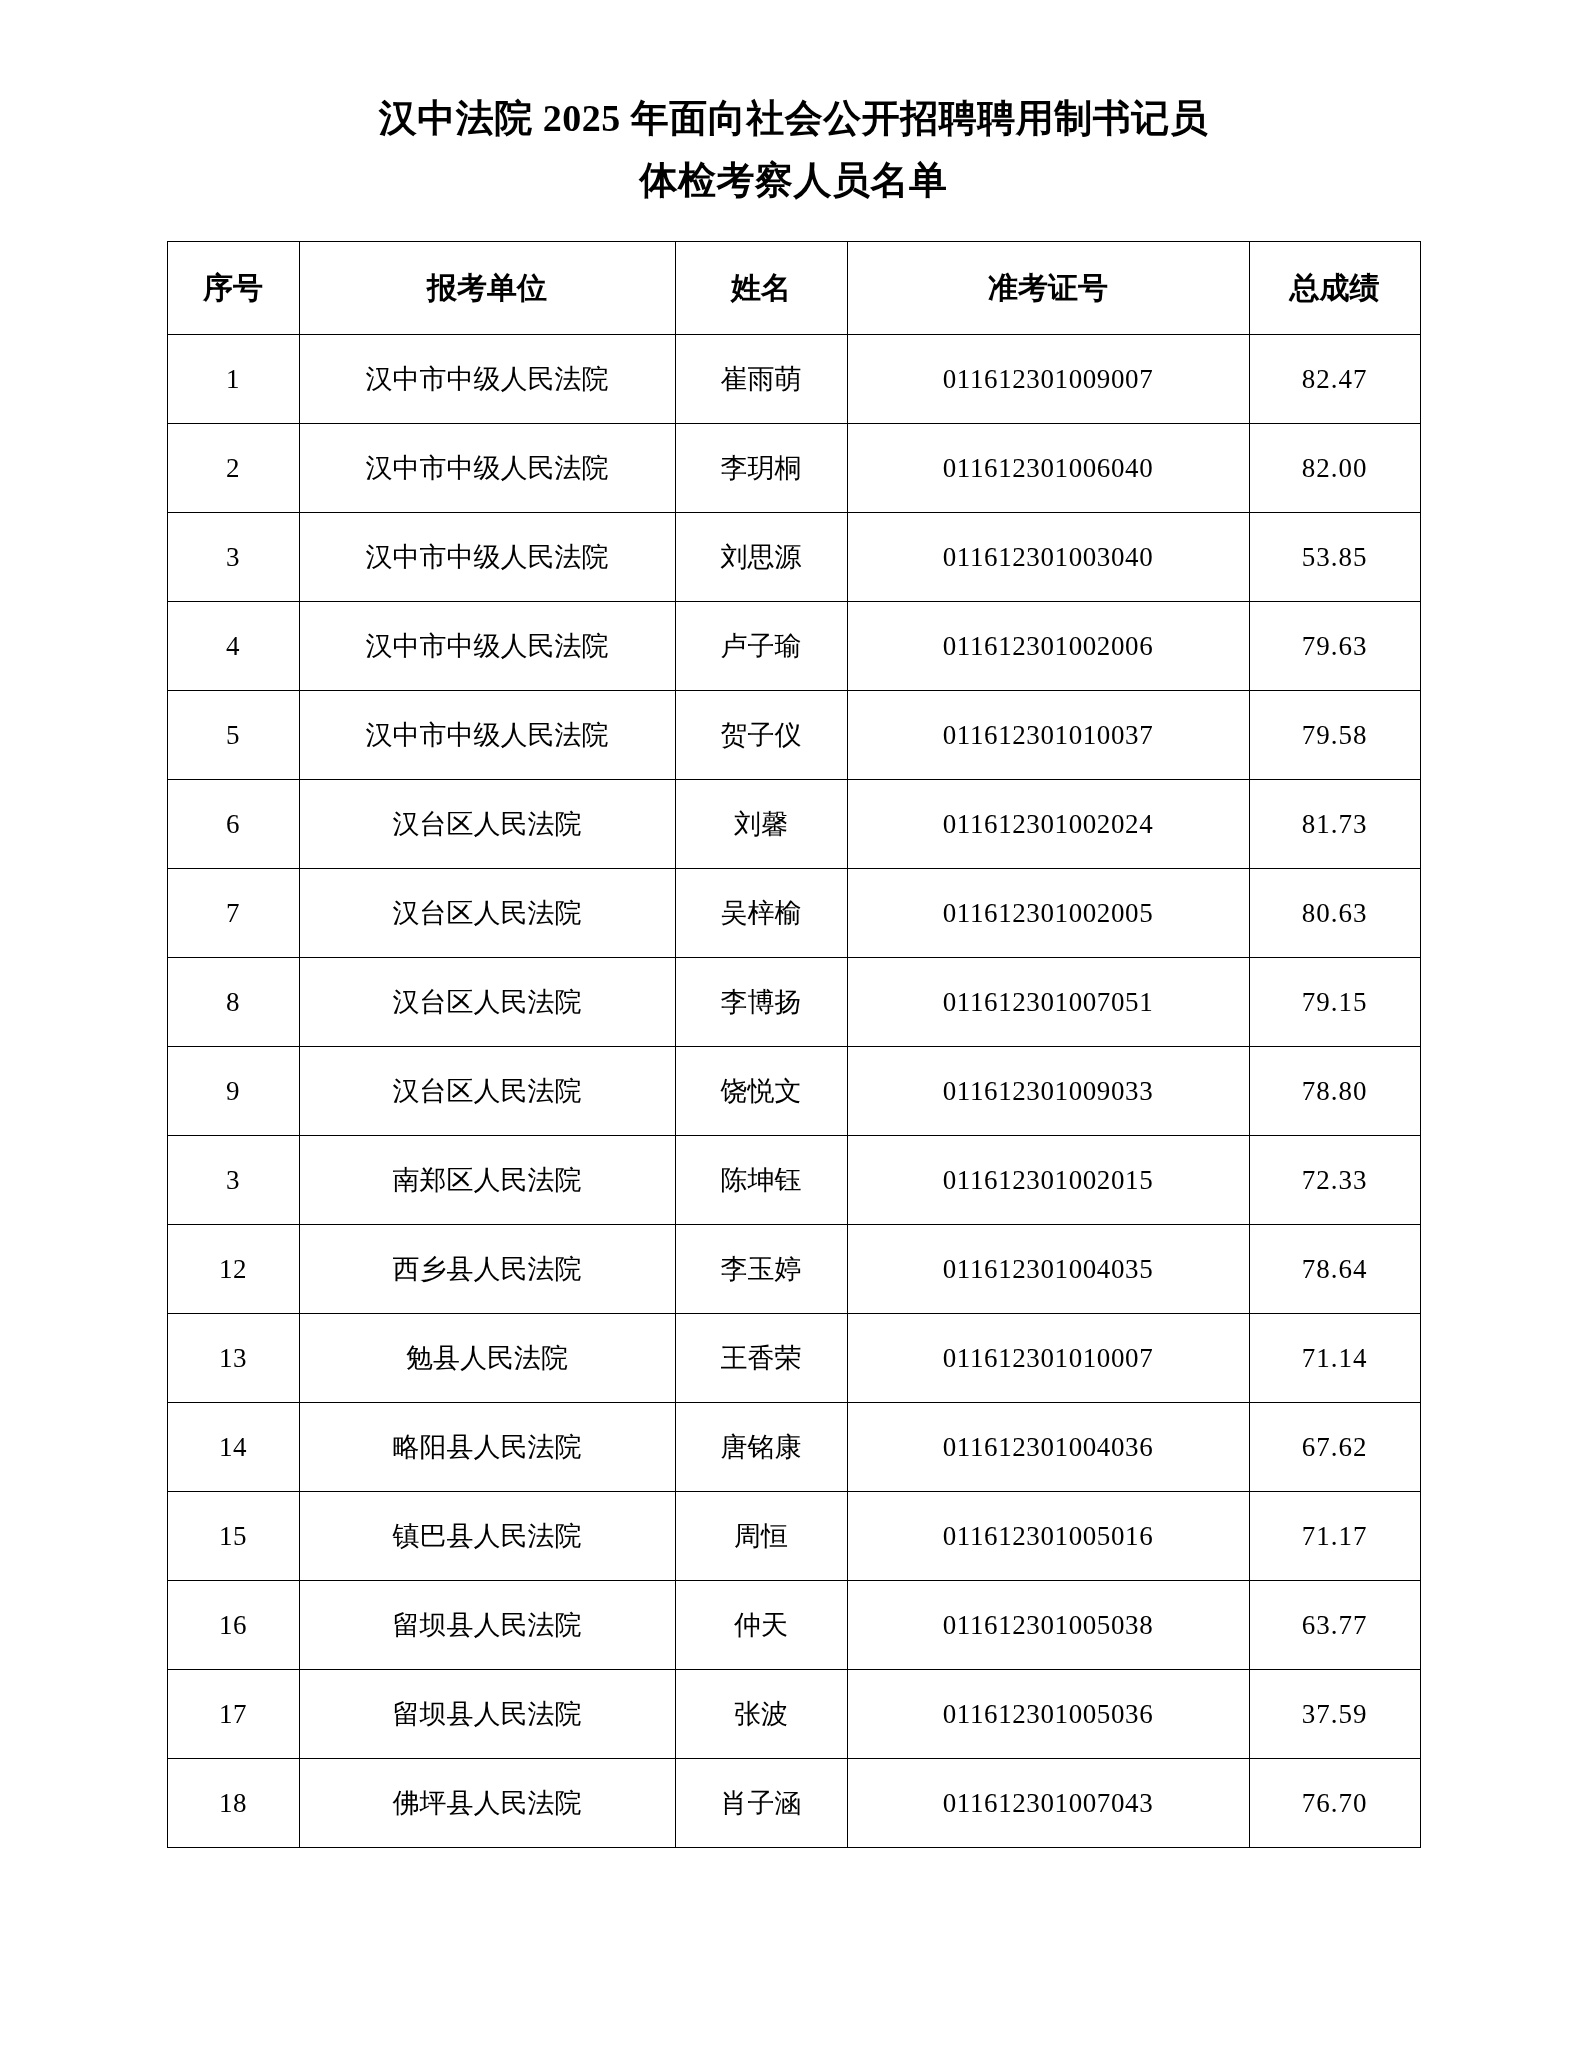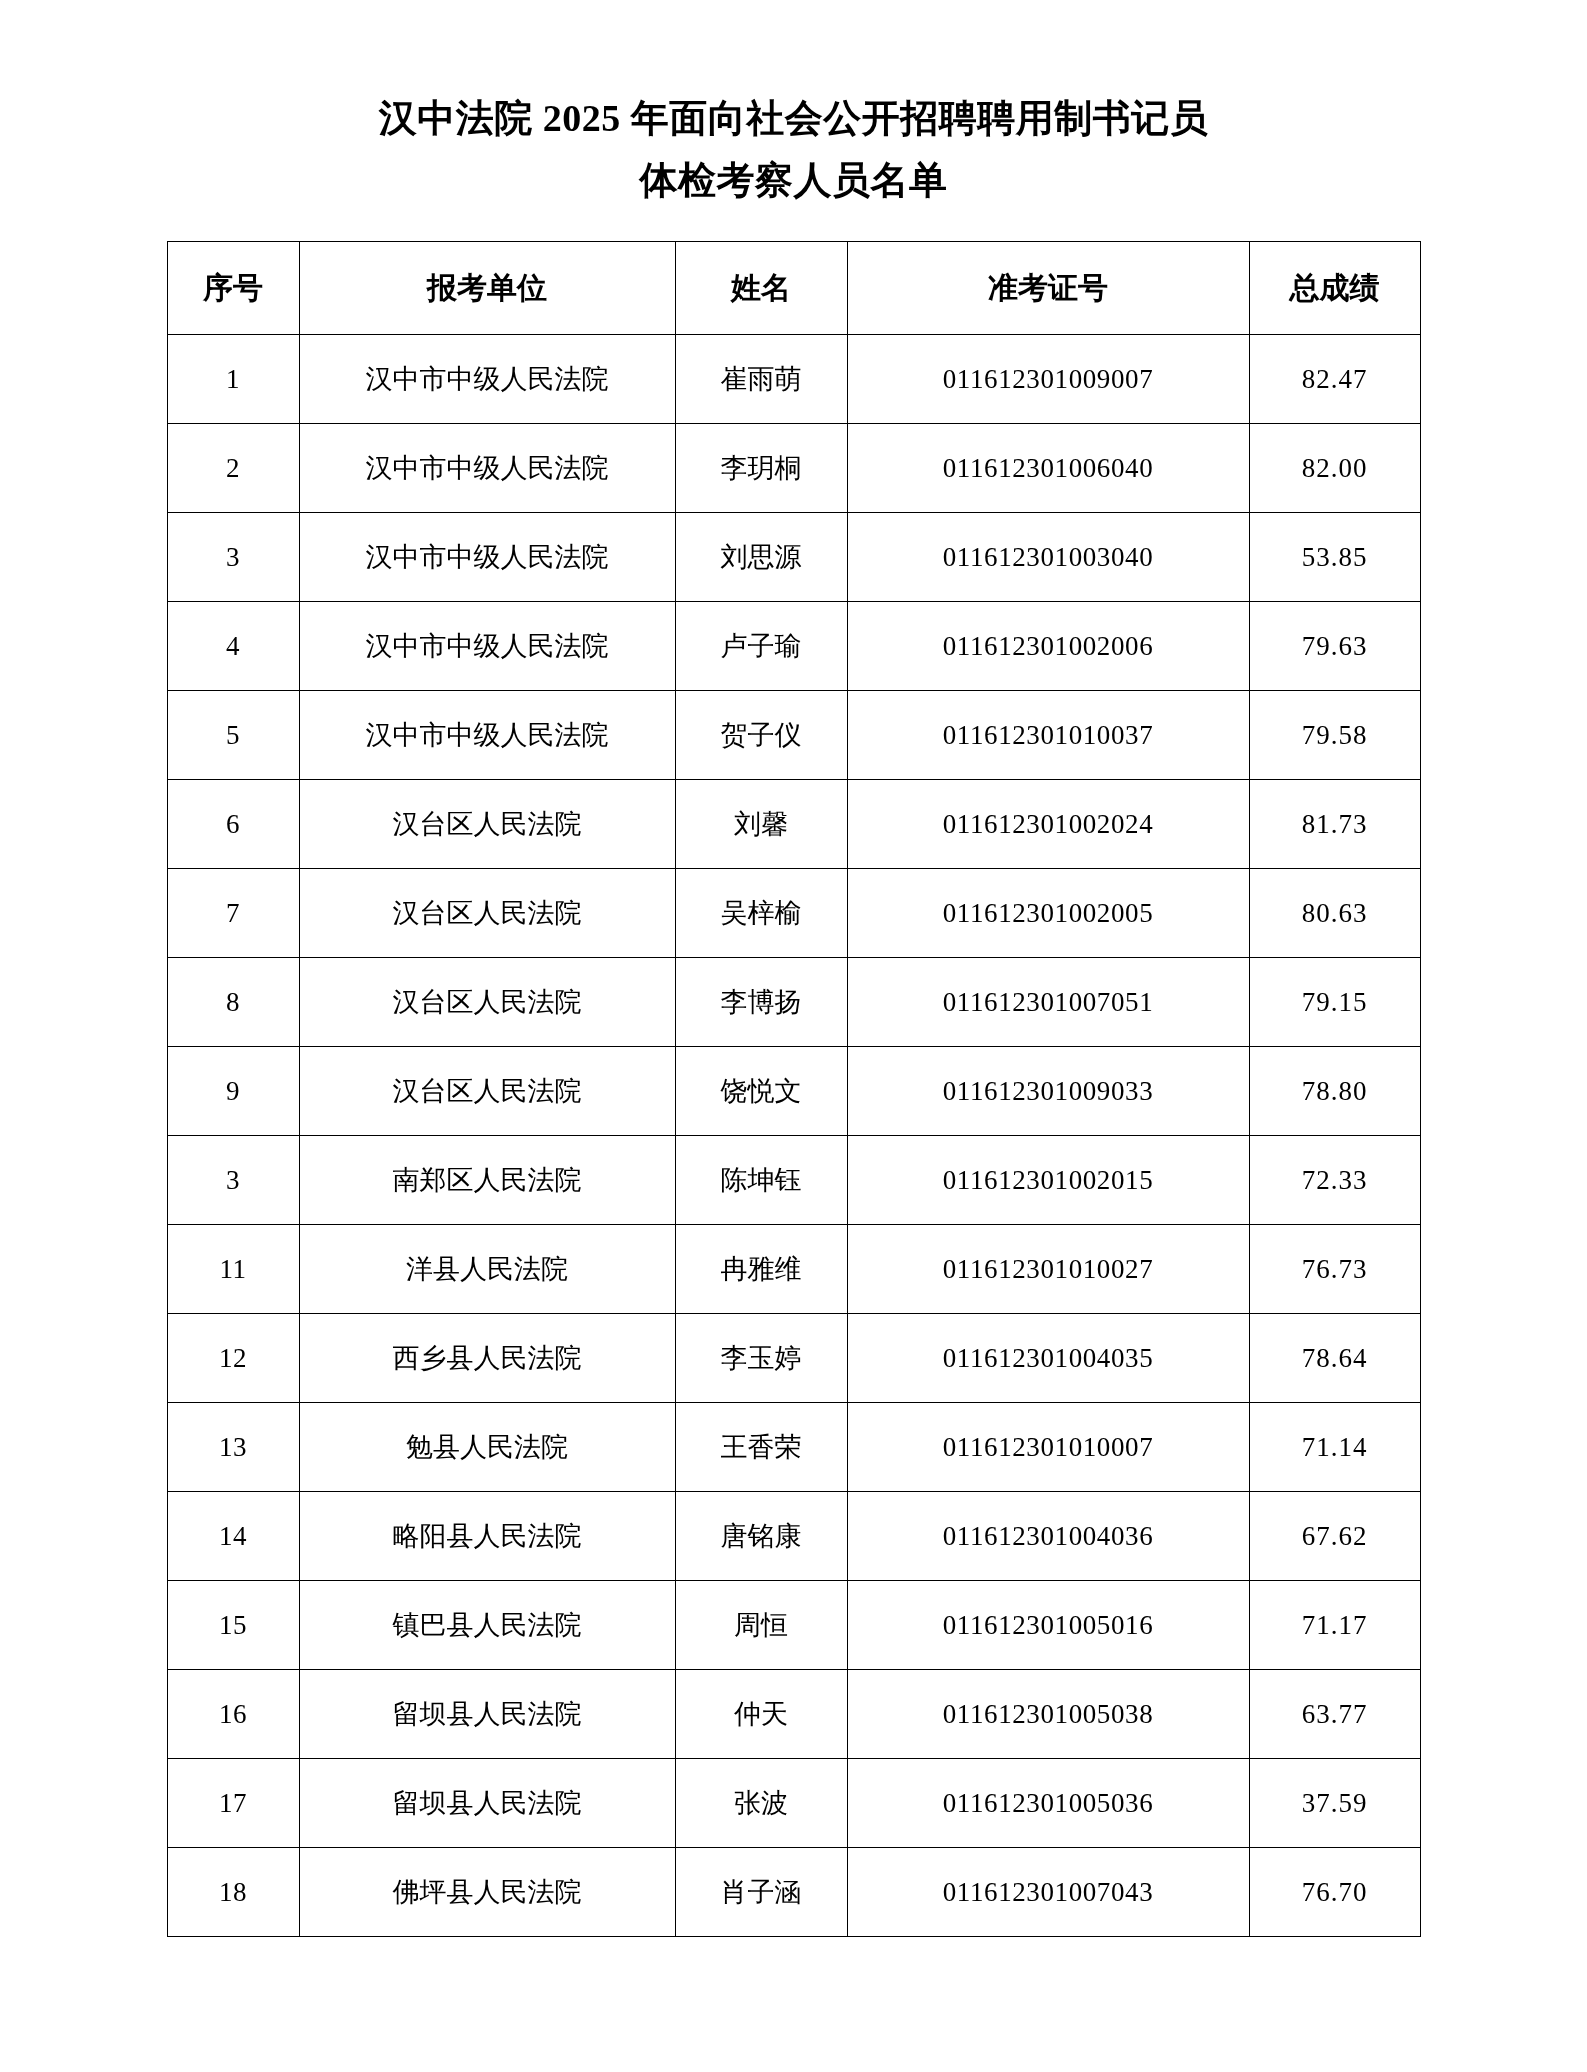--- a/index.html
+++ b/index.html
@@ -164,27 +164,20 @@
             <td class="num score">78.80</td>
           </tr>
           <tr>
             <td class="num">3</td>
             <td>南郑区人民法院</td>
             <td>陈坤钰</td>
             <td class="num">011612301002015</td>
             <td class="num score">72.33</td>
           </tr>
           <tr>
-            <td class="num">11</td>
-            <td>洋县人民法院</td>
-            <td>冉雅维</td>
-            <td class="num">011612301010027</td>
-            <td class="num score">76.73</td>
-          </tr>
-          <tr>
             <td class="num">12</td>
             <td>西乡县人民法院</td>
             <td>李玉婷</td>
             <td class="num">011612301004035</td>
             <td class="num score">78.64</td>
           </tr>
           <tr>
             <td class="num">13</td>
             <td>勉县人民法院</td>
             <td>王香荣</td>

